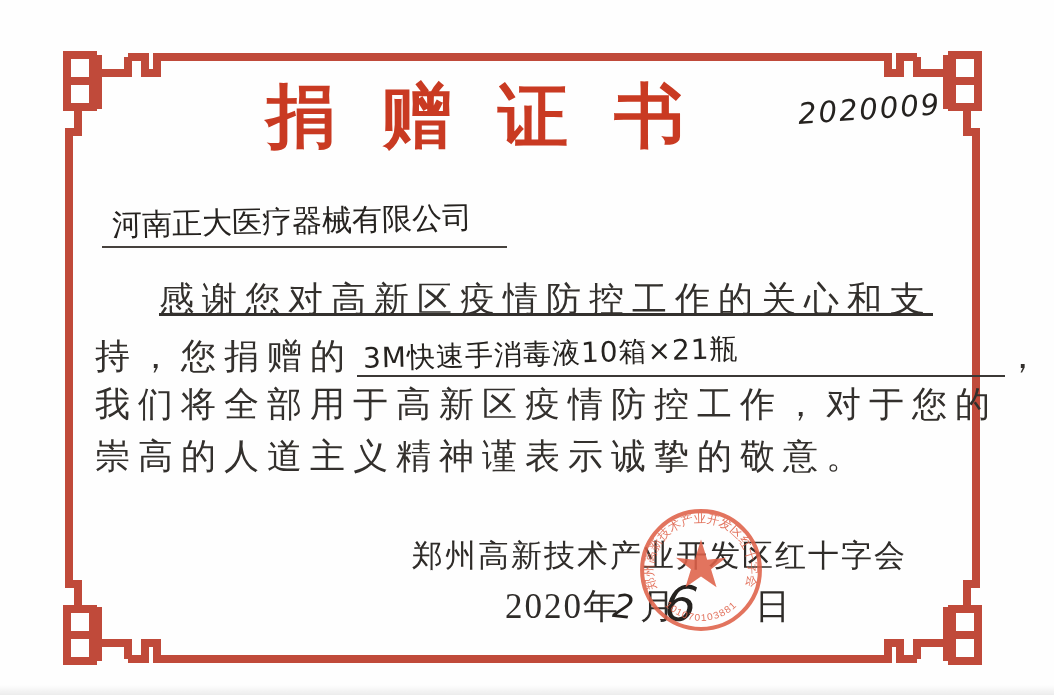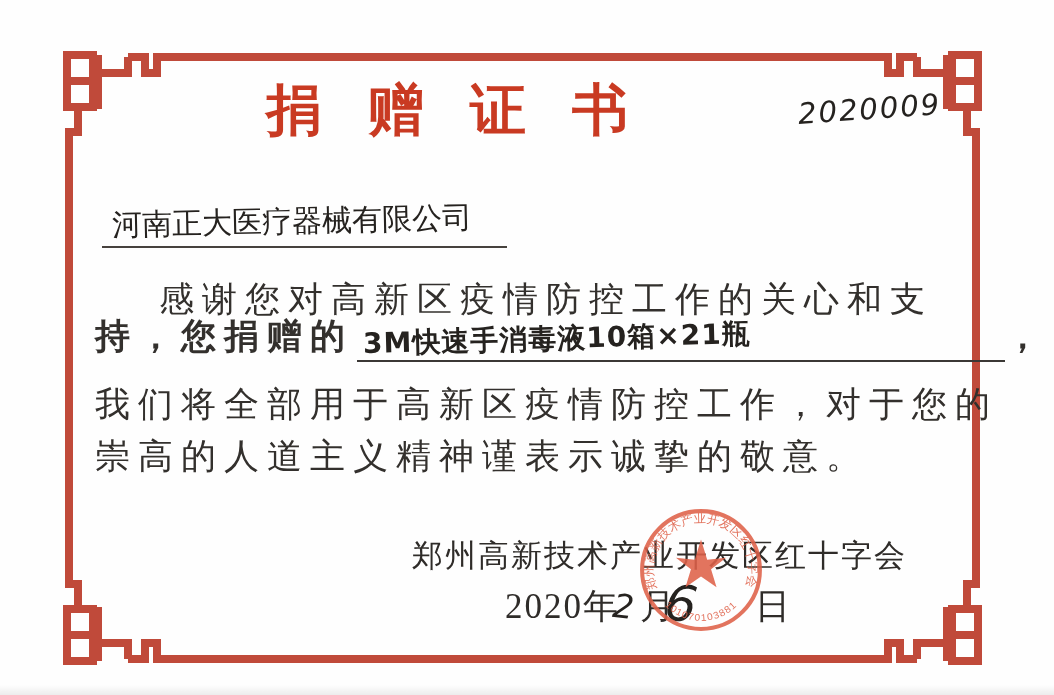--- a/index.html
+++ b/index.html
@@ -16,42 +16,42 @@
   .edge-bottom{left:146px;right:146px;bottom:10px;height:8px;}
   .edge-left{top:146px;bottom:146px;left:10px;width:8px;}
   .edge-right{top:146px;bottom:146px;right:10px;width:8px;}
   .corner{position:absolute;width:150px;height:150px;}
   .corner.tl{left:0;top:0;}
   .corner.tr{right:0;top:0;transform:scaleX(-1);}
   .corner.bl{left:0;bottom:0;transform:scaleY(-1);}
   .corner.br{right:0;bottom:0;transform:scale(-1,-1);}
   
   .title{
-    position:absolute;left:266px;top:82px;font-size:56px;font-weight:bold;
+    position:absolute;left:266px;top:82px;font-size:70px;font-weight:bold;
     color:#c93a22;letter-spacing:46px;white-space:nowrap;line-height:1;
   }
   .hand{font-family:"DejaVu Sans",sans-serif;color:#25221f;}
   .serial{
     position:absolute;left:798px;top:92px;font-size:29px;font-style:italic;
     transform:rotate(-4deg);letter-spacing:2px;white-space:nowrap;
   }
   .recipient-line{
     position:absolute;left:102px;top:198px;width:405px;height:48px;
     border-bottom:2.5px solid #47423e;
   }
   .recipient-line .hand{
     display:block;font-size:30px;line-height:46px;padding-left:10px;
     transform:rotate(-1.2deg);white-space:nowrap;
   }
   .body-line{
     position:absolute;left:95px;font-size:35px;letter-spacing:8px;
     white-space:nowrap;line-height:1.1;color:#33302d;
   }
-  .body-line1{top:281px;padding-left:64px;}
-  .body-line2{top:318px;display:flex;align-items:flex-start;font-weight:bold;}
+  .body-line1{top:281px;padding-left:64px;text-decoration:underline;}
+  .body-line2{top:333px;display:flex;align-items:center;}
   .body-line3{top:386px;}
   .body-line4{top:438px;}
   .donated-blank{
     display:inline-block;width:648px;border-bottom:2.5px solid #3b3835;
     margin:0 0 4px 4px;height:42px;
   }
   .donated-blank .hand{
     display:inline-block;font-size:28px;letter-spacing:1px;line-height:40px;
     padding-left:6px;transform:rotate(-1.5deg);white-space:nowrap;
   }

